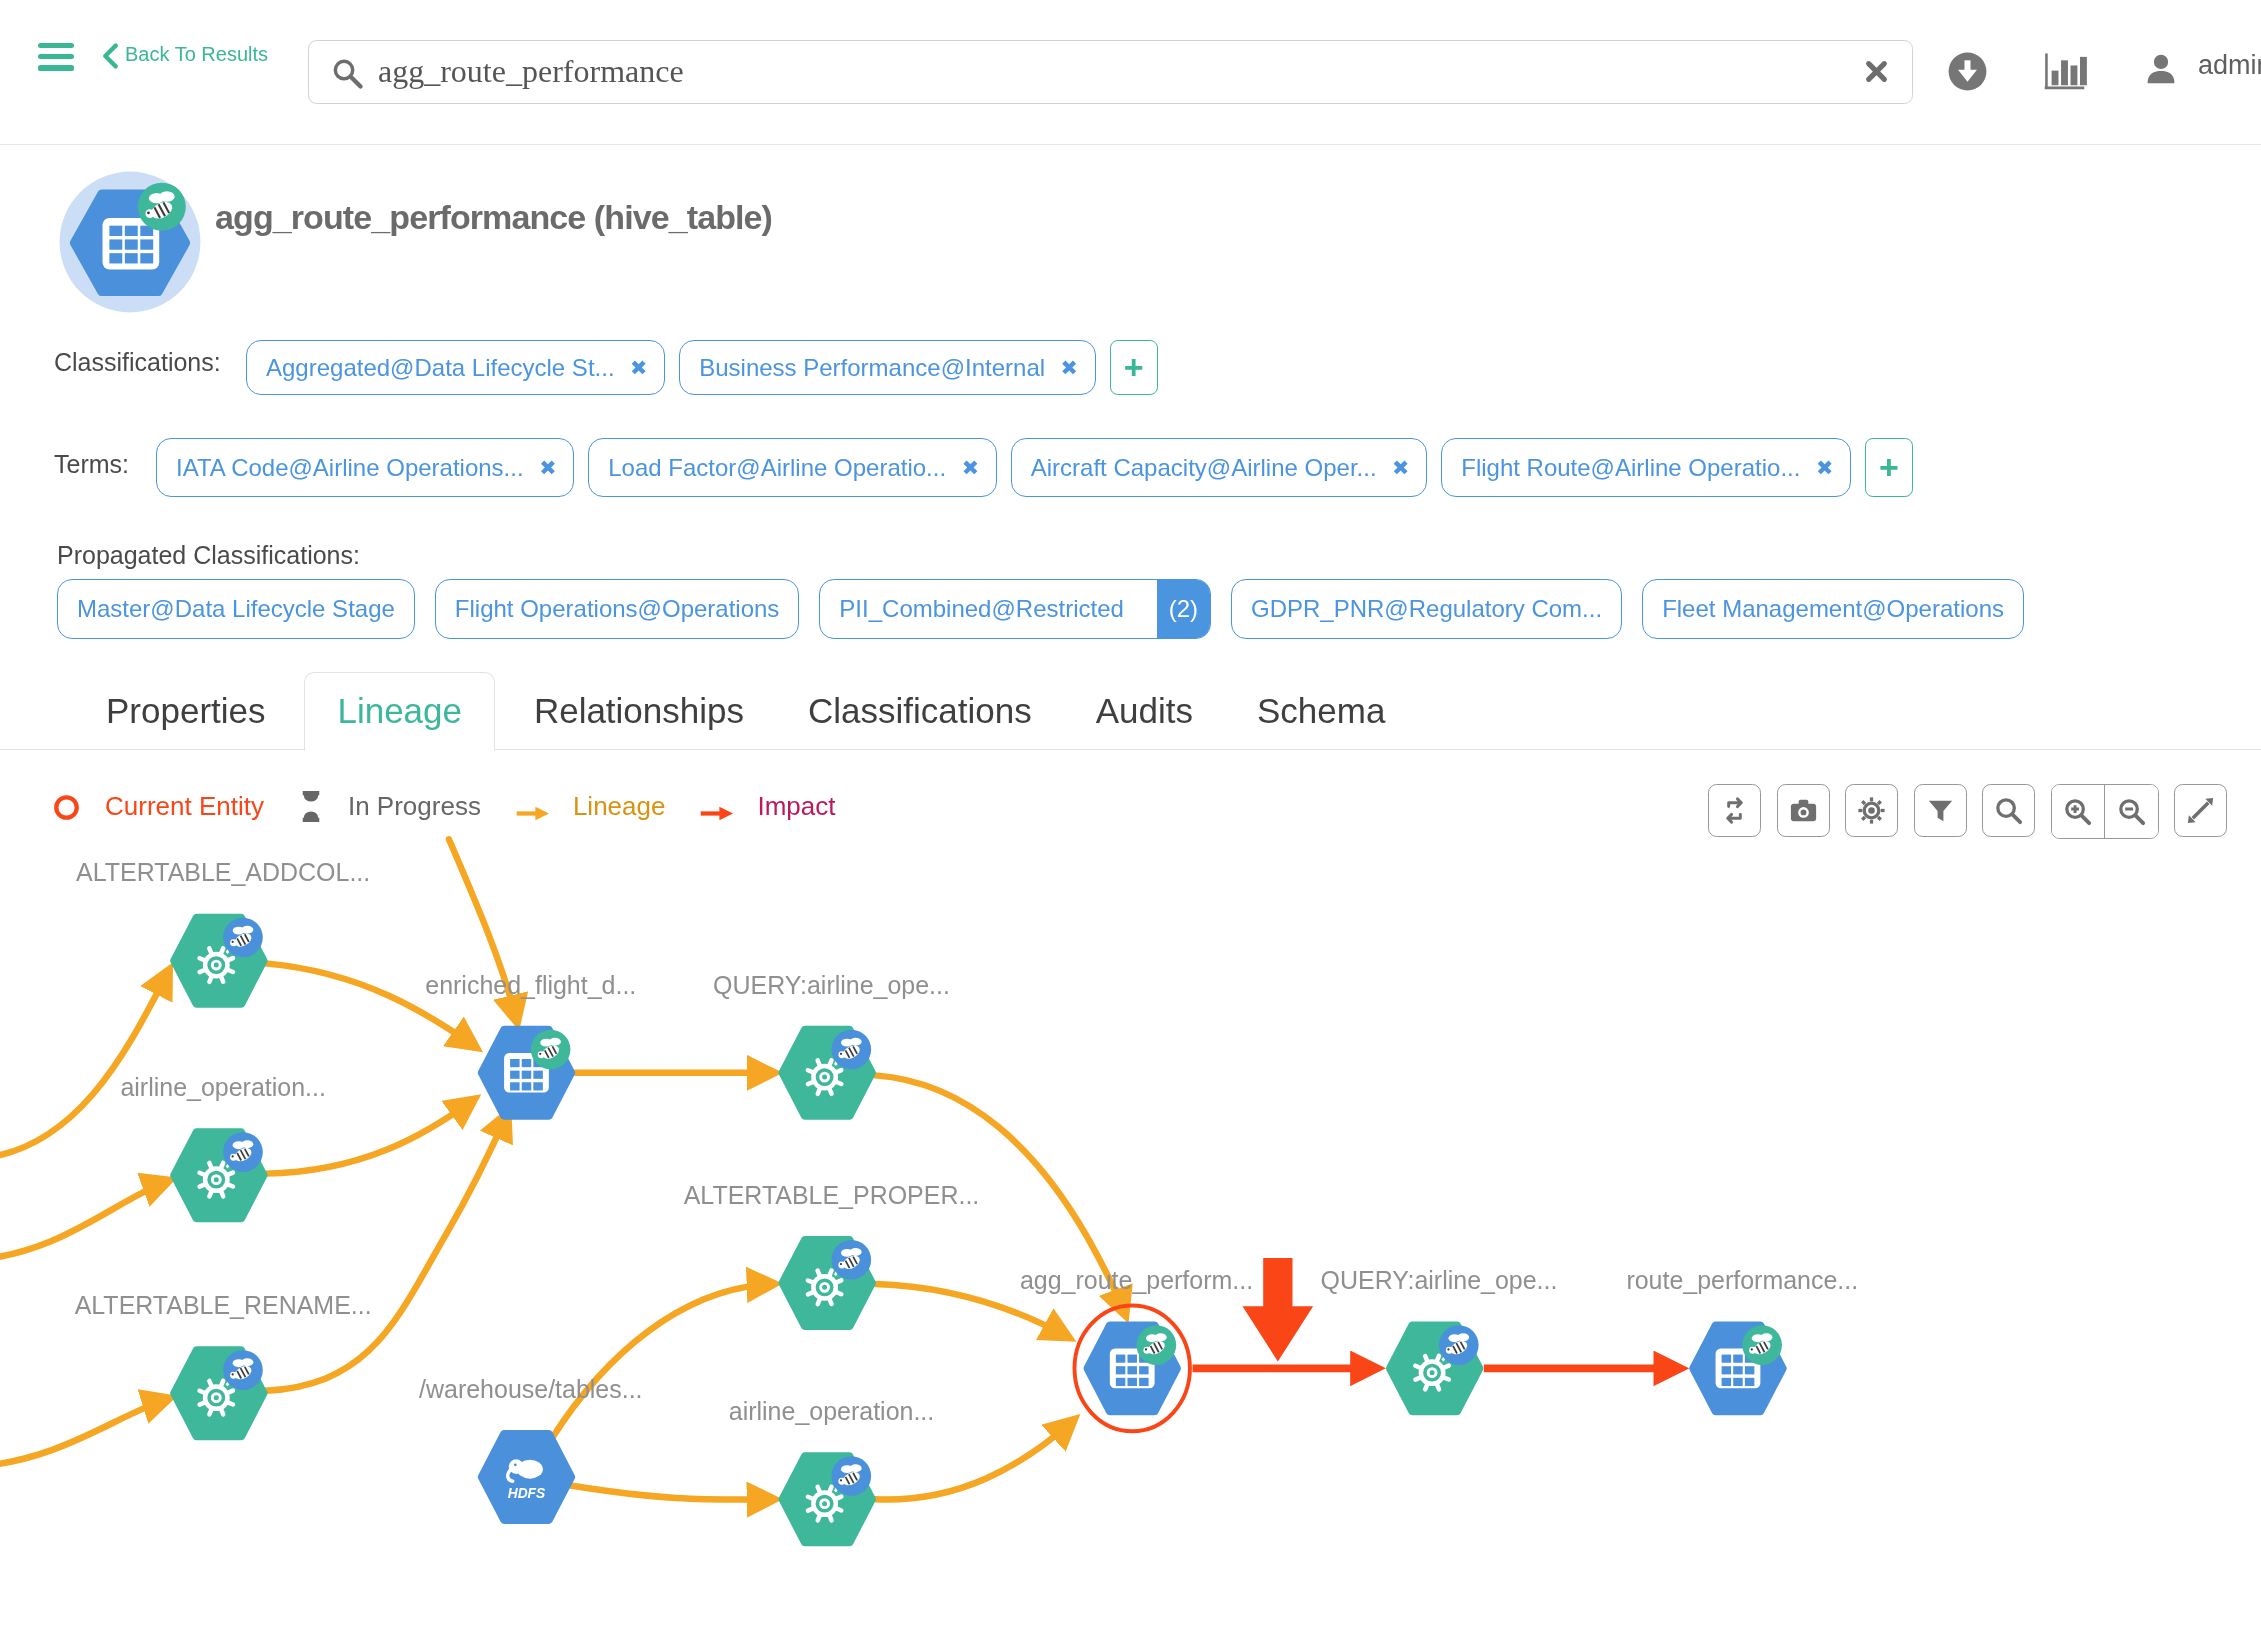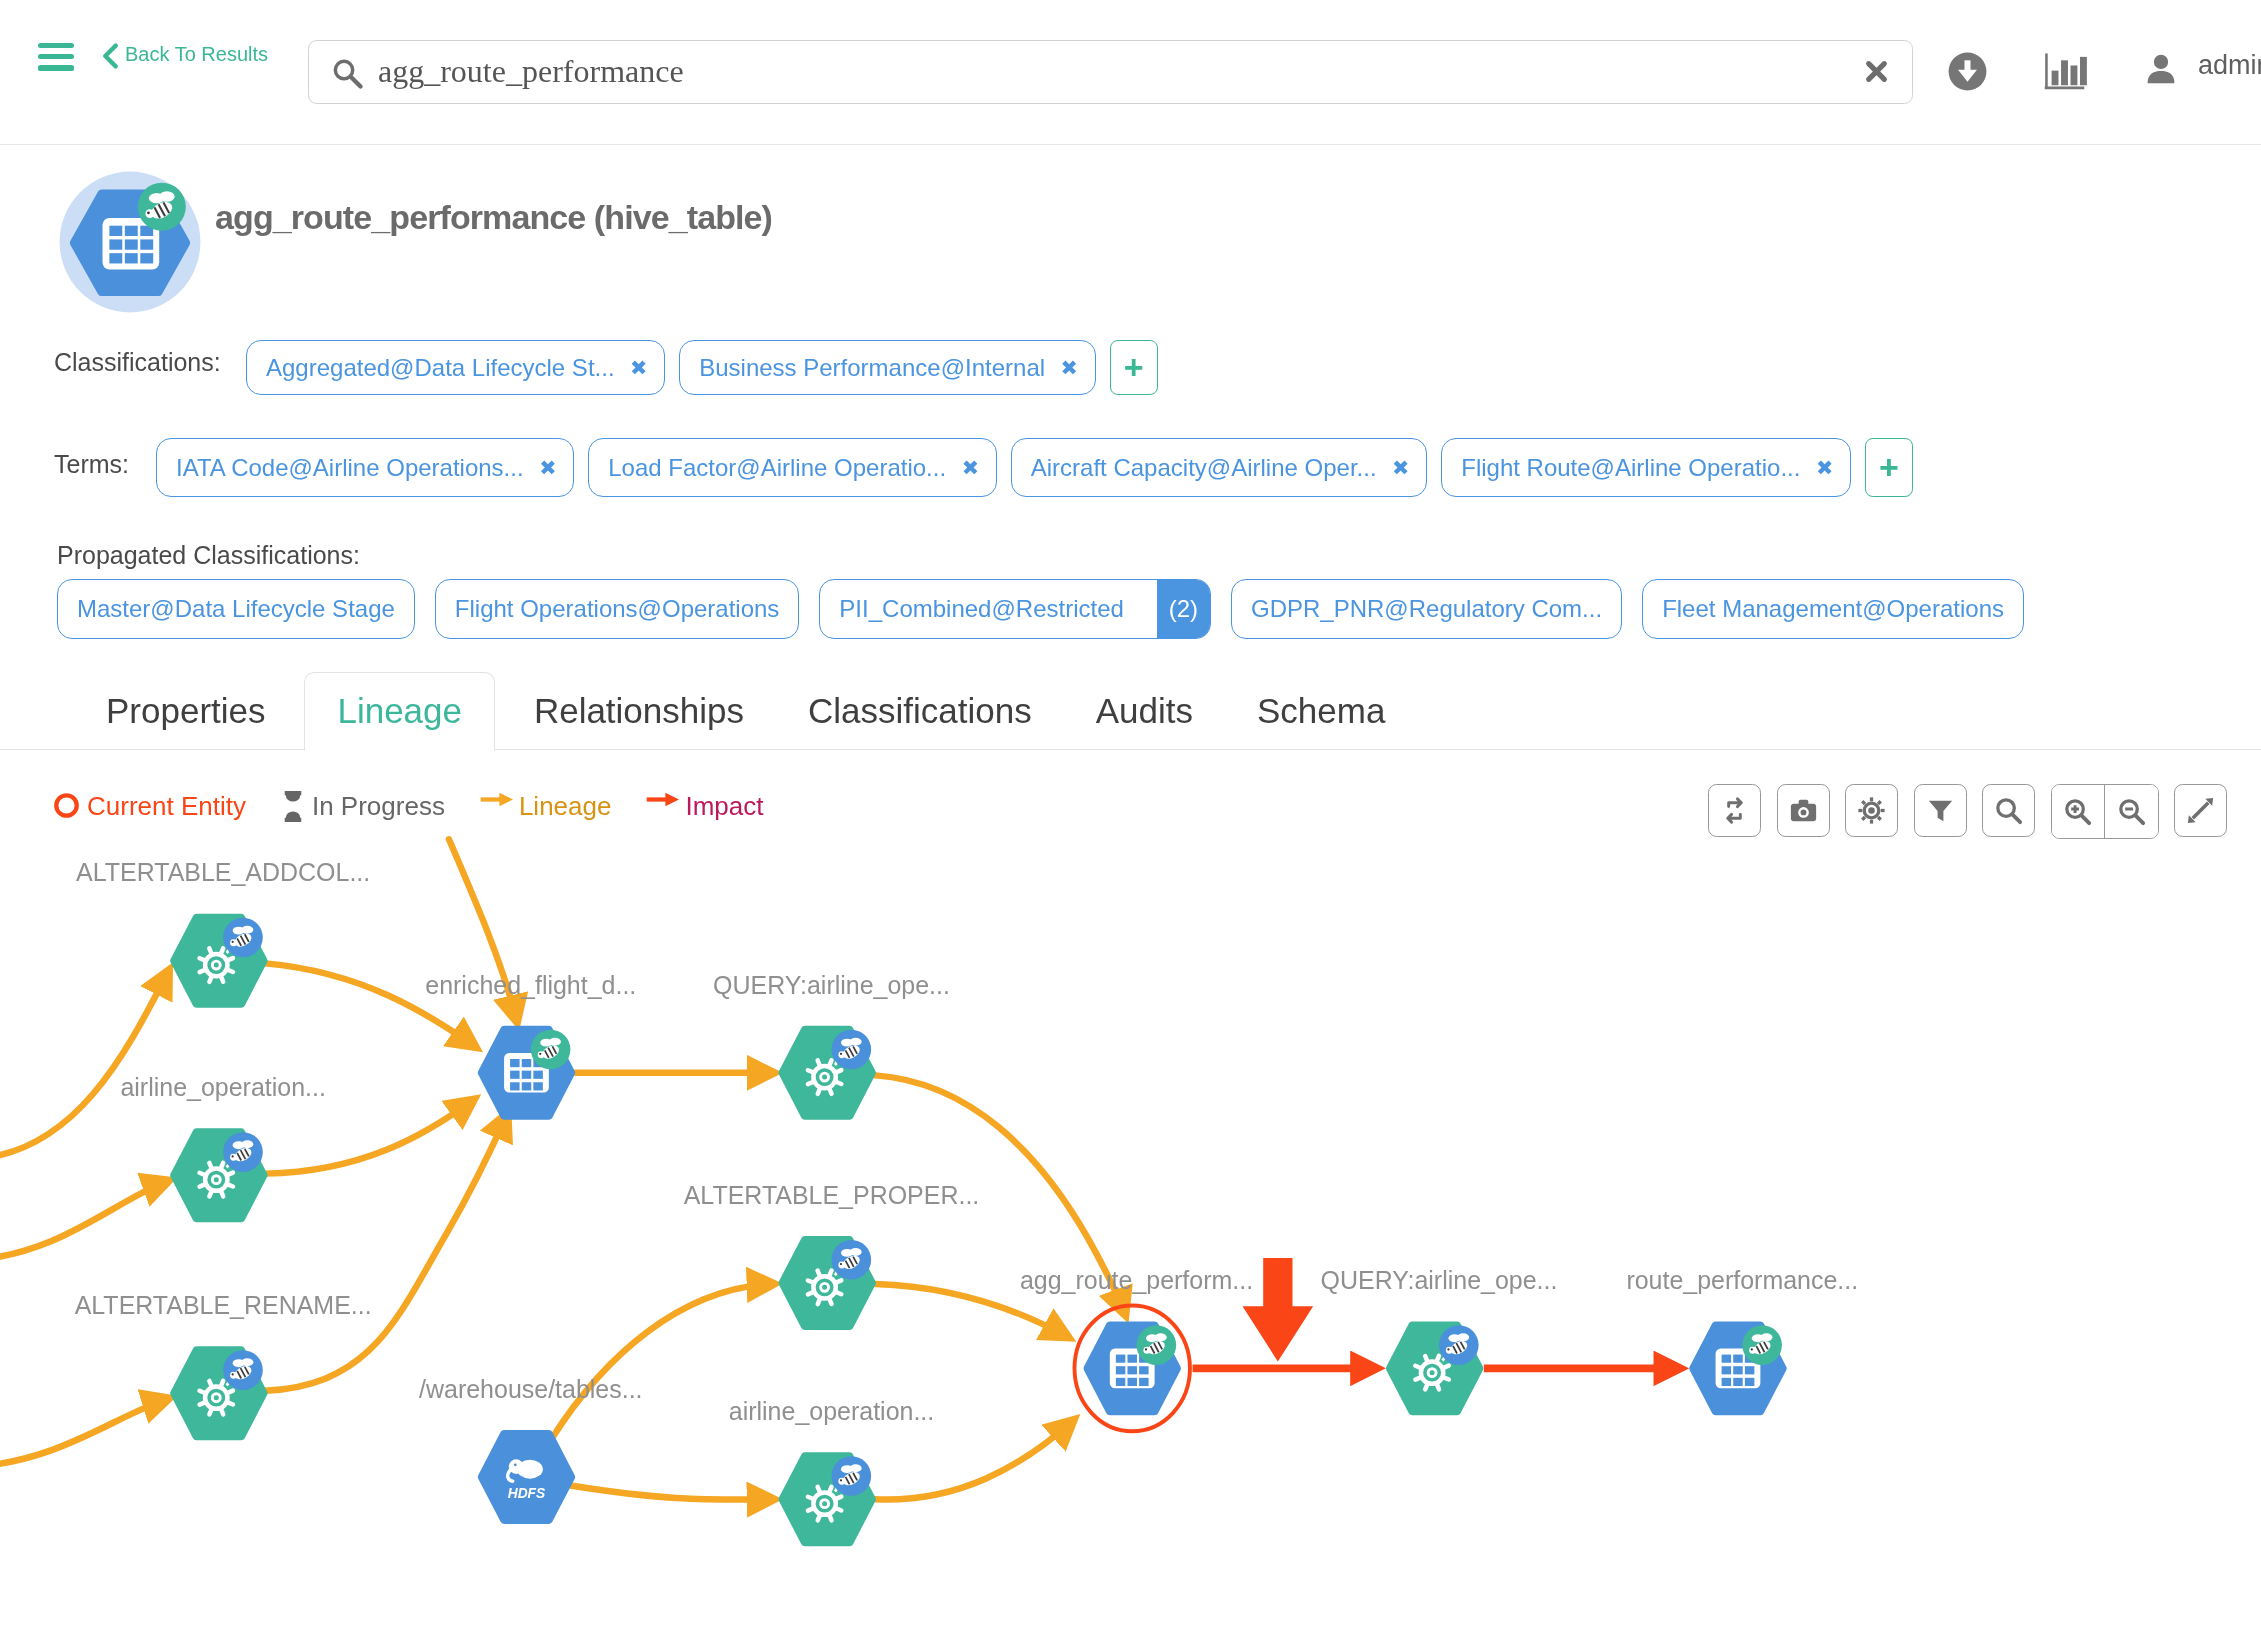--- a/index.html
+++ b/index.html
@@ -55,21 +55,21 @@
   #tabs { position:absolute; left:0; top:672px; width:2261px; height:78px;
           border-bottom:1.7px solid #e3e3e3; display:flex; align-items:stretch; padding-left:74px; }
   .tab { display:flex; align-items:center; padding:0 32px; font-size:35px; color:#3f3f3f;
          cursor:pointer; position:relative; }
   .tab.active { border:1.7px solid #e3e3e3; border-bottom:1.7px solid #fff; border-radius:10.3px 10.3px 0 0;
                 background:#fff; color:#3cb79c; margin-bottom:-1.7px; margin-left:6.9px; margin-right:6.9px; }
 
   
   #legend { position:absolute; left:52px; top:786px; display:flex; align-items:center;
             gap:34px; height:41px; z-index:10; }
-  .legend-item { display:flex; align-items:flex-start; gap:6px; font-size:26px; }
+  .legend-item { display:flex; align-items:flex-end; gap:24px; font-size:26px; }
   #graph-toolbar { position:absolute; right:34px; top:784px; display:flex; gap:15.5px; z-index:10; }
   .gbtn { width:53px; height:53px; border:1.7px solid #98989a; border-radius:8.6px; background:#fff;
           display:flex; align-items:center; justify-content:center; cursor:pointer; }
   .gbtn-pair { display:flex; border:1.7px solid #98989a; border-radius:8.6px; overflow:hidden; background:#fff; }
   .gbtn-pair .gbtn { border:none; border-radius:0; }
   .gbtn-pair .gbtn:first-child { border-right:1.7px solid #98989a; }
 
   #graph-svg { position:absolute; left:0; top:0; z-index:1; }
   #graph-svg .node { cursor:pointer; }
 </style>

